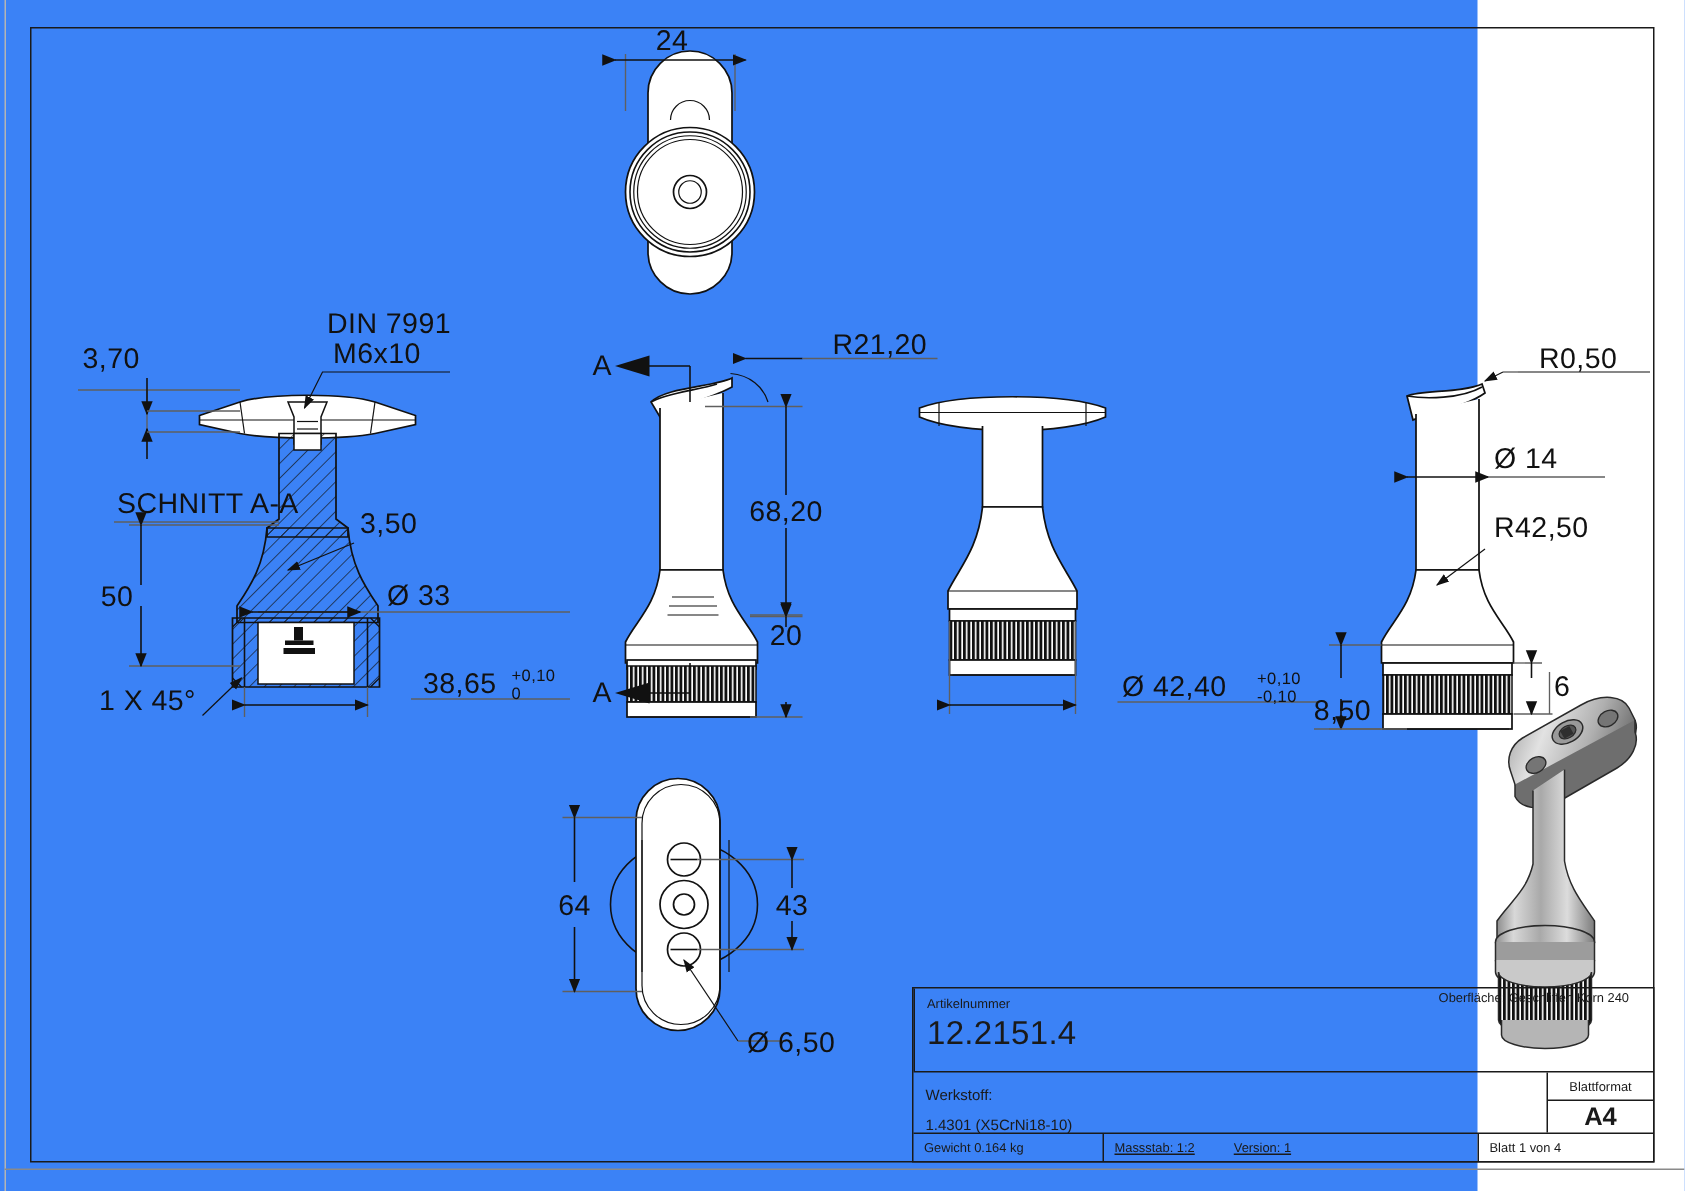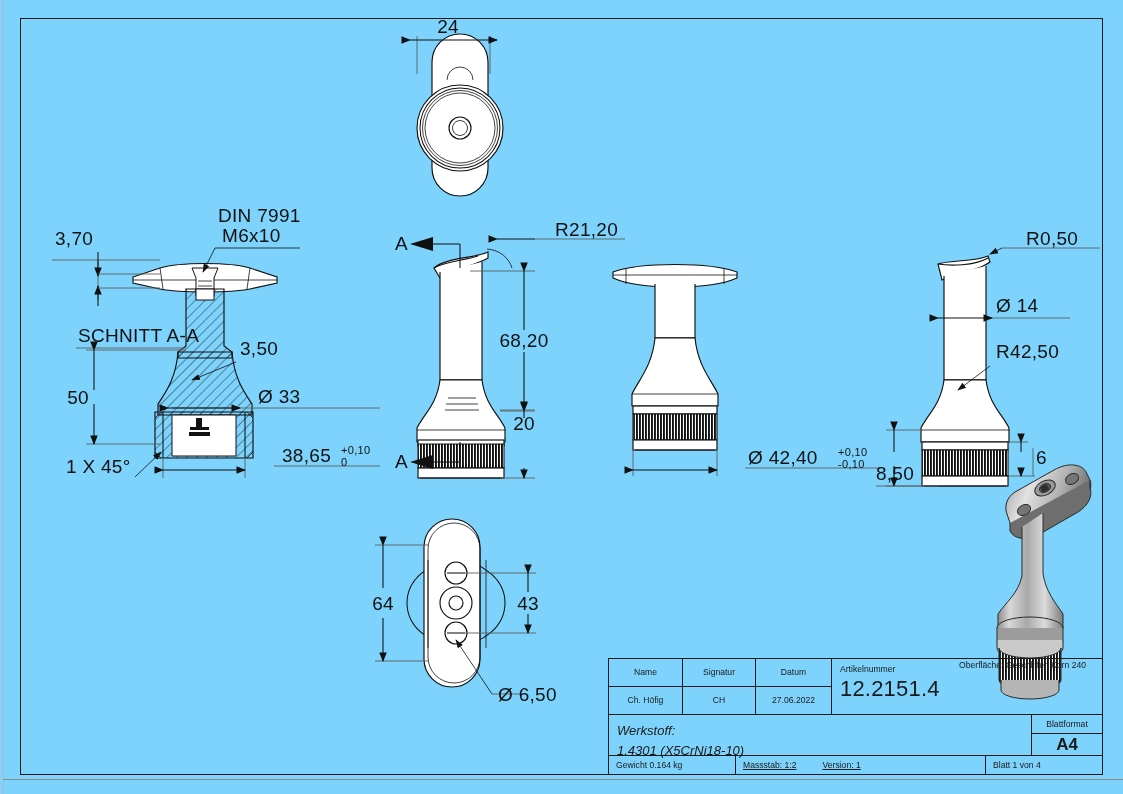--- a/index.html
+++ b/index.html
@@ -1,17 +1,17 @@
 <!DOCTYPE html>
 <html><head>
 <meta charset="utf-8">
 <style>
   html,body{margin:0;padding:0;background:#ffffff;}
   body{width:1123px;height:794px;font-family:"Liberation Sans",sans-serif;color:#1a1a1a;overflow:hidden;}
-  #sheet{position:relative;width:1123px;height:794px;background:#7dd3fc;}
+  #sheet{position:relative;width:985px;height:794px;background:#3b82f6;}
   .edge-left{position:absolute;left:3px;top:0;width:1px;height:794px;background:#b4b4b4;}
   .edge-bottom{position:absolute;left:3px;bottom:14px;width:1120px;height:1px;background:#8a8a8a;}
   #frame{position:absolute;left:20px;top:18px;width:1083px;height:757px;border:1.6px solid #1a1a1a;box-sizing:border-box;}
   svg.dw{position:absolute;left:0;top:0;width:1123px;height:794px;overflow:visible;pointer-events:none;}
   .dim-txt{font-family:"Liberation Sans",sans-serif;font-size:19px;fill:#111;letter-spacing:.3px;}
   .dim-txt.small{font-size:11px;}
   .lbl{font-family:"Liberation Sans",sans-serif;font-size:19px;fill:#111;}
   .ln{stroke:#111;stroke-width:1.05;fill:none;}
   .ln-thin{stroke:#111;stroke-width:0.8;fill:none;}
   .ext{stroke:#5f5f5f;stroke-width:0.9;fill:none;}
@@ -33,21 +33,21 @@
   .col-nsd{width:222px;display:flex;flex-direction:column;}
   .nsd-top{height:27px;display:flex;border-bottom:1.1px solid #1a1a1a;}
   .nsd-bot{height:28px;display:flex;}
   .c-name{width:73px;}
   .c-sig{width:73px;}
   .c-dat{width:76px;}
   .col-art{flex:1;position:relative;padding-left:8px;padding-top:5px;}
   .art-lab{font-size:8.6px;}
   .art-num{font-size:22px;margin-top:2px;letter-spacing:.2px;}
   .obfl{position:absolute;right:16px;top:1px;font-size:8.6px;white-space:nowrap;}
-  .col-werk{flex:1;padding-left:8px;padding-top:6px;font-size:13px;line-height:20px;font-style:italic;}
+  .col-werk{flex:1;padding-left:8px;padding-top:6px;font-size:10px;line-height:20px;}
   .col-blatt{width:70px;display:flex;flex-direction:column;margin-left:44px;}
   .blatt-top{height:19px;border-bottom:1.1px solid #1a1a1a;}
   .blatt-bot{flex:1;font-size:17px;font-weight:bold;}
   .c-gew{width:126px;}
   .c-mas{width:250px;display:flex;align-items:center;padding-left:7px;gap:26px;text-decoration:underline;}
   .c-blt{flex:1;}
 </style>
 </head>
 <body>
 
@@ -381,32 +381,20 @@
       <ellipse cx="1030" cy="628" rx="33" ry="11" fill="url(#metal)" stroke="#2a2a2a" stroke-width="1"></ellipse>
       <path d="M997,628 L997,640 a33,11 0 0 0 66,0 L1063,628" fill="#9c9c9c" stroke="#2a2a2a" stroke-width="1"></path>
       <path d="M997,640 L997,648 a33,11 0 0 0 66,0 L1063,640" fill="#c9c9c9" stroke="#2a2a2a" stroke-width="1"></path>
       <path d="M999,648 L999,680 a31,10 0 0 0 62,0 L1061,648 a31,10 0 0 1 -62,0 Z" fill="url(#knurlA)" stroke="#2a2a2a" stroke-width="1"></path>
       <path d="M1001,680 L1001,690 a29,9 0 0 0 58,0 L1059,680" fill="#b5b5b5" stroke="#2a2a2a" stroke-width="1"></path>
     </g>
   </svg>
 
   <div id="tblock">
     <div class="row" id="tb-r1">
-      <div class="col-nsd">
-        <div class="nsd-top">
-          <div class="cell c-name ctr">Name</div>
-          <div class="cell c-sig ctr bl">Signatur</div>
-          <div class="cell c-dat ctr bl">Datum</div>
-        </div>
-        <div class="nsd-bot">
-          <div class="cell c-name ctr">Ch. Höfig</div>
-          <div class="cell c-sig ctr bl">CH</div>
-          <div class="cell c-dat ctr bl">27.06.2022</div>
-        </div>
-      </div>
       <div class="cell col-art bl">
         <div class="art-lab">Artikelnummer</div>
         <div class="art-num">12.2151.4</div>
         <div class="obfl">Oberfläche:  Geschliffen Korn 240</div>
       </div>
     </div>
     <div class="row" id="tb-r2">
       <div class="cell col-werk">
         <div>Werkstoff:</div>
         <div>1.4301 (X5CrNi18-10)</div>

